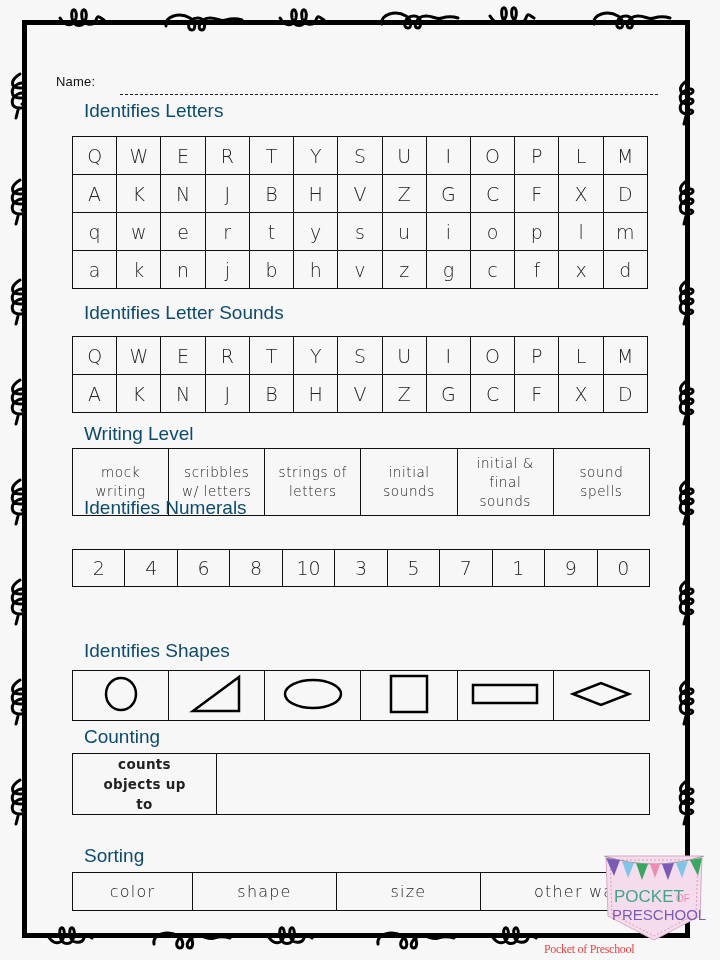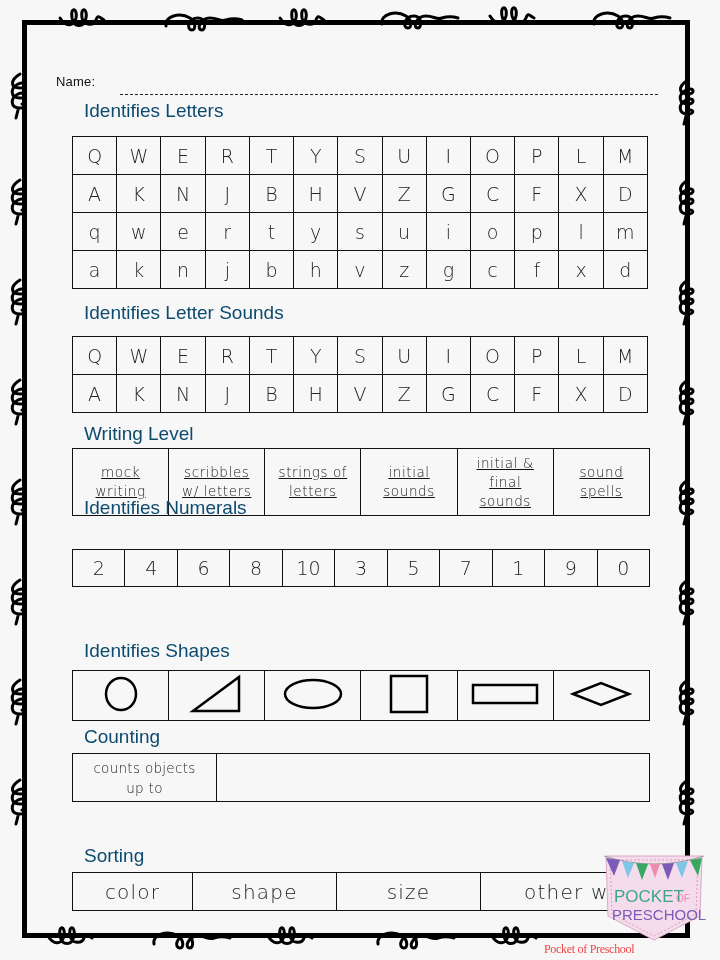--- a/index.html
+++ b/index.html
@@ -31,21 +31,21 @@
   }
   table.grid td {
     border: 1.5px solid #111; text-align: center; vertical-align: middle;
     font-family: "DejaVu Sans", sans-serif; font-weight: 300; color: #222;
     padding: 0;
   }
   .letters td { font-size: 19px; height: 37px; }
   .small td { font-size: 13.5px; color: #333; letter-spacing: 0.6px; line-height: 19px; vertical-align: top; padding-top: 6px; }
   .nums td { font-size: 19px; height: 36px; }
   .count td { font-size: 13.5px; color: #333; letter-spacing: 0.3px; }
-  .sort td { font-size: 20px; color: #333; letter-spacing: 1.2px; height: 37px; }
+  .sort td { font-size: 16px; color: #333; letter-spacing: 1.2px; height: 37px; }
   .double-top td { border-top: 4px double #111; }
   .logo {
     position: absolute; left: 602px; top: 850px; width: 104px; height: 92px;
   }
   .footer-credit {
     position: absolute; left: 544px; top: 942px; font-size: 12px;
     font-family: Liberation Serif, serif; color: #ef4444; letter-spacing: -0.3px;
   }
 </style>
 </head>
@@ -197,21 +197,21 @@
       <td>G</td>
       <td>C</td>
       <td>F</td>
       <td>X</td>
       <td>D</td>
     </tr>
   </tbody>
 </table>
 
 <div class="section-title" style="top:423px">Writing Level</div>
-<table class="grid small" style="left:72px;top:448px;width:578px;text-decoration:underline;">
+<table class="grid small" style="left:72px;top:448px;width:578px;">
   <tbody>
     <tr style="height:67px">
       <td><span>mock</span><br><span>writing</span></td>
       <td><span>scribbles</span><br><span>w/ letters</span></td>
       <td><span>strings of</span><br><span>letters</span></td>
       <td><span>initial</span><br><span>sounds</span></td>
       <td><span>initial &amp;</span><br><span>final</span><br><span>sounds</span></td>
       <td><span>sound</span><br><span>spells</span></td>
     </tr>
   </tbody>
@@ -275,21 +275,21 @@
 </table>
 
 <div class="section-title" style="top:726px">Counting</div>
 <table class="grid count" style="left:72px;top:753px;width:578px;">
   <colgroup>
       <col style="width:144px">
       <col>
     </colgroup>
   <tbody>
     <tr style="height:48px">
-      <td style="line-height:20px;padding:0 20px;">counts objects up to</td>
+      <td style="line-height:20px;padding:0 20px;font-weight:bold;">counts objects up to</td>
       <td></td>
     </tr>
   </tbody>
 </table>
 
 <div class="section-title" style="top:845px">Sorting</div>
 <table class="grid sort" style="left:72px;top:872px;width:578px;">
   <colgroup>
       <col style="width:120px">
       <col style="width:144px">

